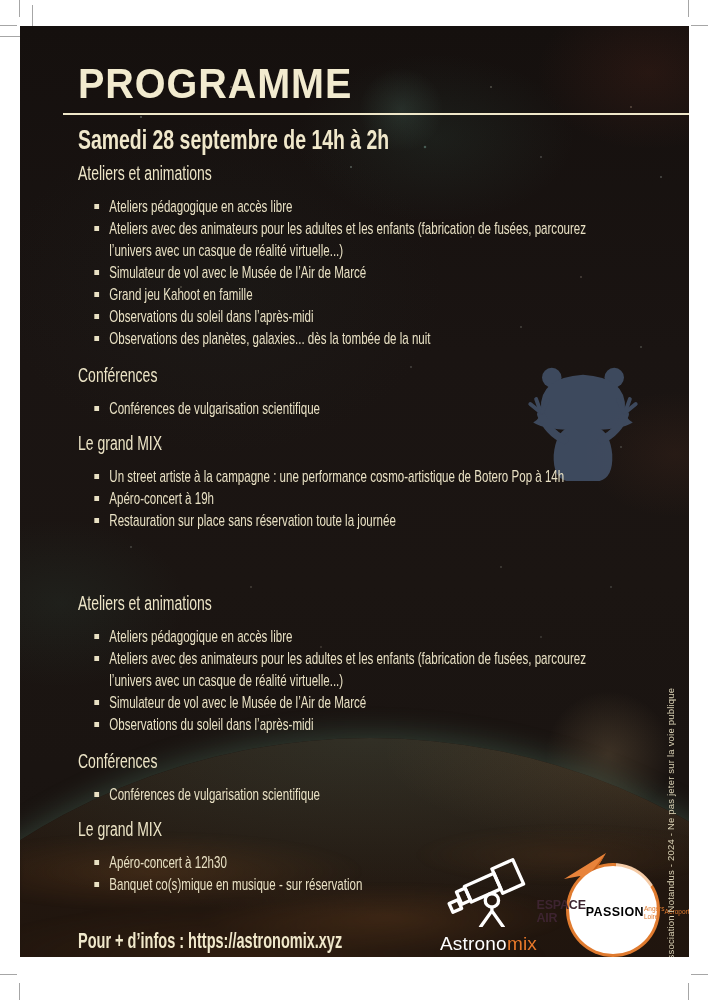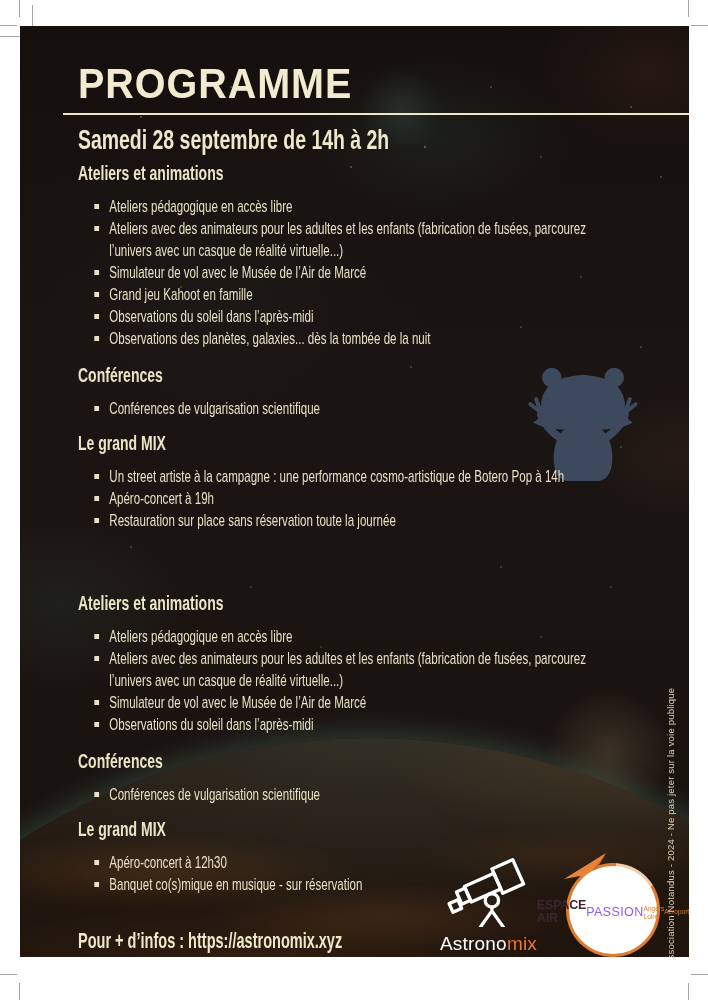--- a/index.html
+++ b/index.html
@@ -50,21 +50,21 @@
         radial-gradient(ellipse 260px 48px at 55% 72%, rgba(142,88,42,0.24), transparent 70%),
         radial-gradient(ellipse 220px 42px at 82% 42%, rgba(112,66,30,0.22), transparent 70%),
         radial-gradient(ellipse 420px 80px at 35% 92%, rgba(95,58,26,0.26), transparent 70%);}
   .cond{display:inline-block;transform-origin:0 50%;white-space:nowrap;}
   .title{position:absolute;left:58px;top:34px;font-size:43px;font-weight:700;
          letter-spacing:1px;line-height:46px;color:#f2ebcf;}
   .title .cond{transform:scaleX(0.92);}
   .rule{position:absolute;left:43px;top:87px;width:626px;height:2px;background:#efe7c9;}
   .day-h{position:absolute;left:58px;font-size:27px;font-weight:700;line-height:32px;color:#f0e8cb;}
   .day-h .cond{transform:scaleX(0.72);}
-  .sub-h{position:absolute;left:58px;font-size:20px;font-weight:700;line-height:26px;color:#ece4c6;}
+  .sub-h{position:absolute;left:58px;font-size:20px;font-weight:400;line-height:26px;color:#ece4c6;}
   .sub-h .cond{transform:scaleX(0.70);}
   .bullets{position:absolute;left:58px;width:780px;margin:0;padding:0;list-style:none;
            transform:scaleX(0.68);transform-origin:0 0;
            font-size:17px;line-height:22px;color:#e9e1c4;}
   .bullets li{position:relative;padding-left:46px;}
   .bullets li::before{content:"";position:absolute;left:24px;top:8px;width:7px;height:5px;
            background:#e9e1c4;}
   .footer-info{position:absolute;left:58px;top:900px;font-size:22px;font-weight:700;
            line-height:30px;color:#f0e8cb;}
   .footer-info .cond{transform:scaleX(0.66);}
@@ -78,21 +78,21 @@
   .logo{position:absolute;left:420px;top:825px;width:140px;text-align:left;}
   .logo-text{margin-top:2px;font-size:19px;letter-spacing:.2px;color:#ffffff;}
   .logo-text .mix{color:#e8782a;}
   
   .badge{position:absolute;left:546px;top:837px;width:94px;height:94px;border-radius:50%;
          background:conic-gradient(from 220deg,#e07b2f 0 40%,#f5cba6 40% 55%,#e07b2f 55% 100%);}
   .badge-inner{position:absolute;inset:3px;border-radius:50%;background:#ffffff;
          display:flex;align-items:center;justify-content:center;
          padding-top:4px;box-sizing:border-box;}
   .badge-l1{font-size:12.5px;font-weight:700;line-height:13px;color:#3d2430;letter-spacing:-.2px;}
-  .badge-l2{font-size:12.5px;font-weight:400;line-height:13px;color:#8b5cf6;letter-spacing:.4px;text-align:right;}
+  .badge-l2{font-size:12.5px;font-weight:700;line-height:13px;color:#000000;letter-spacing:.4px;text-align:right;}
   .badge-sm{font-size:6.5px;line-height:8px;color:#e07b2f;margin-top:2px;}
   .badge-sm2{font-size:6.5px;line-height:8px;color:#e07b2f;}
   .plane{position:absolute;left:-4px;top:-14px;}
 </style>
 </head>
 <body>
 
 <div class="page">
 
   <div class="mark v" style="left:19px;top:0;height:17px"></div>

